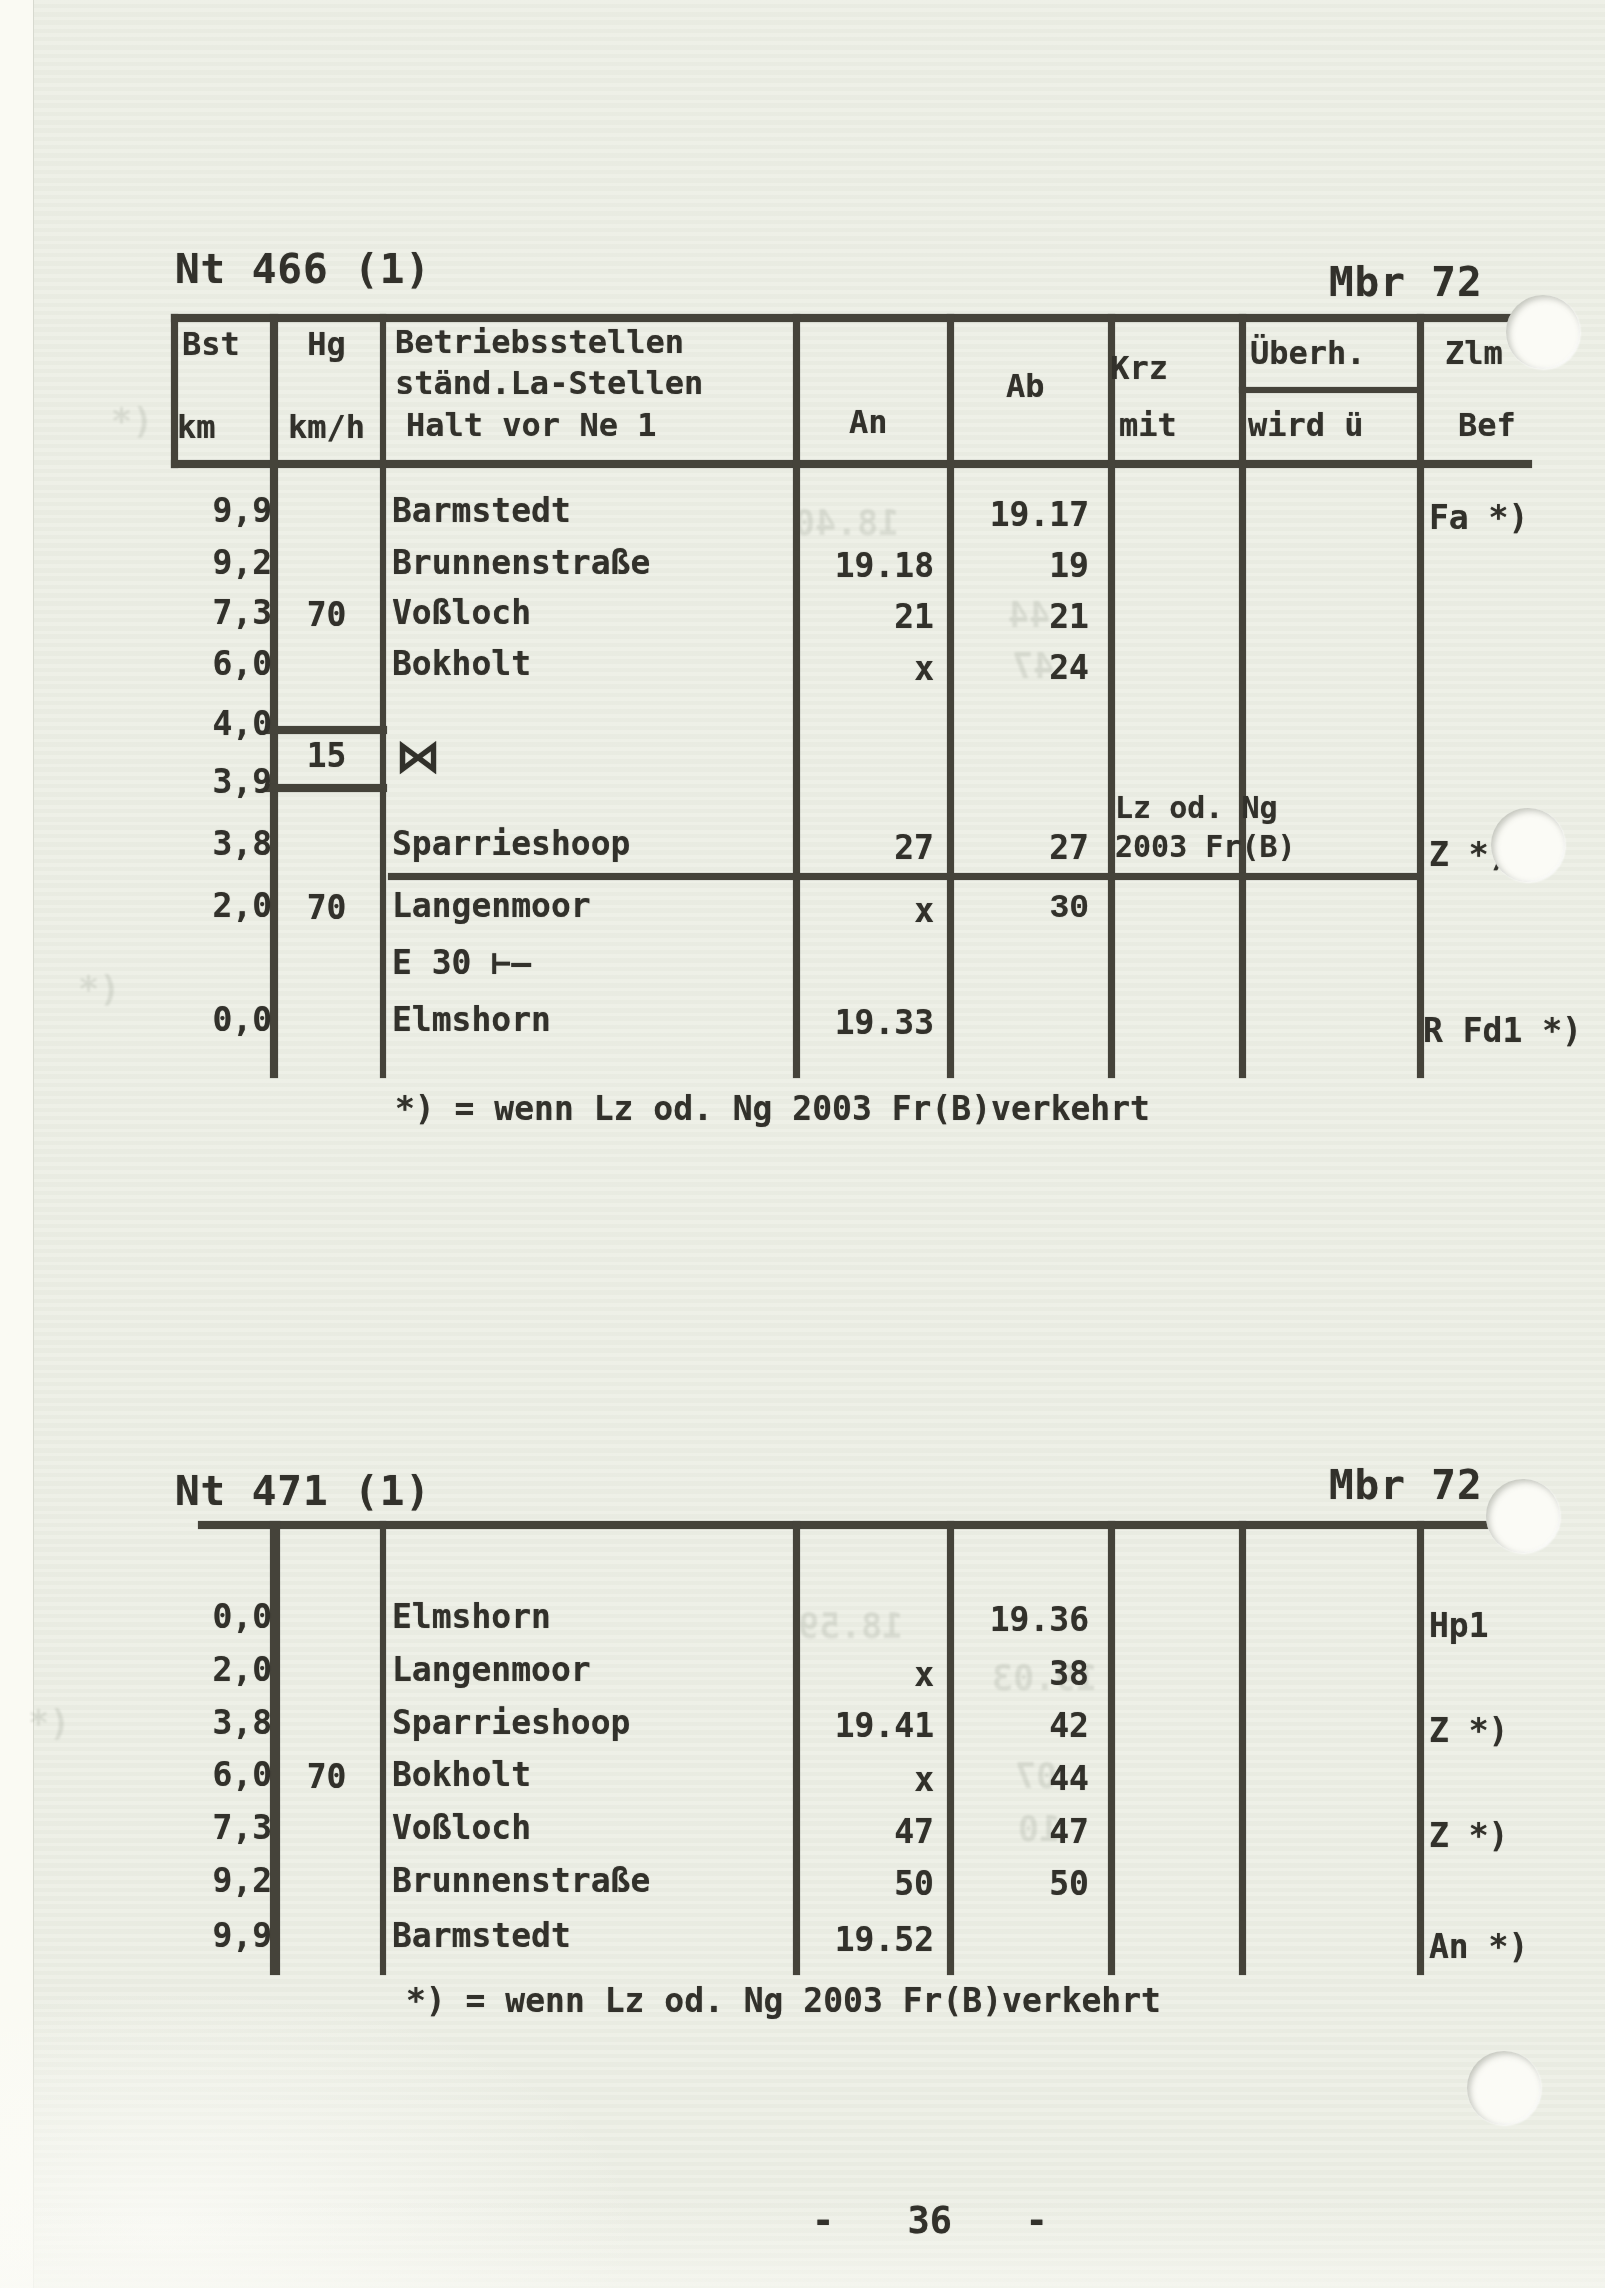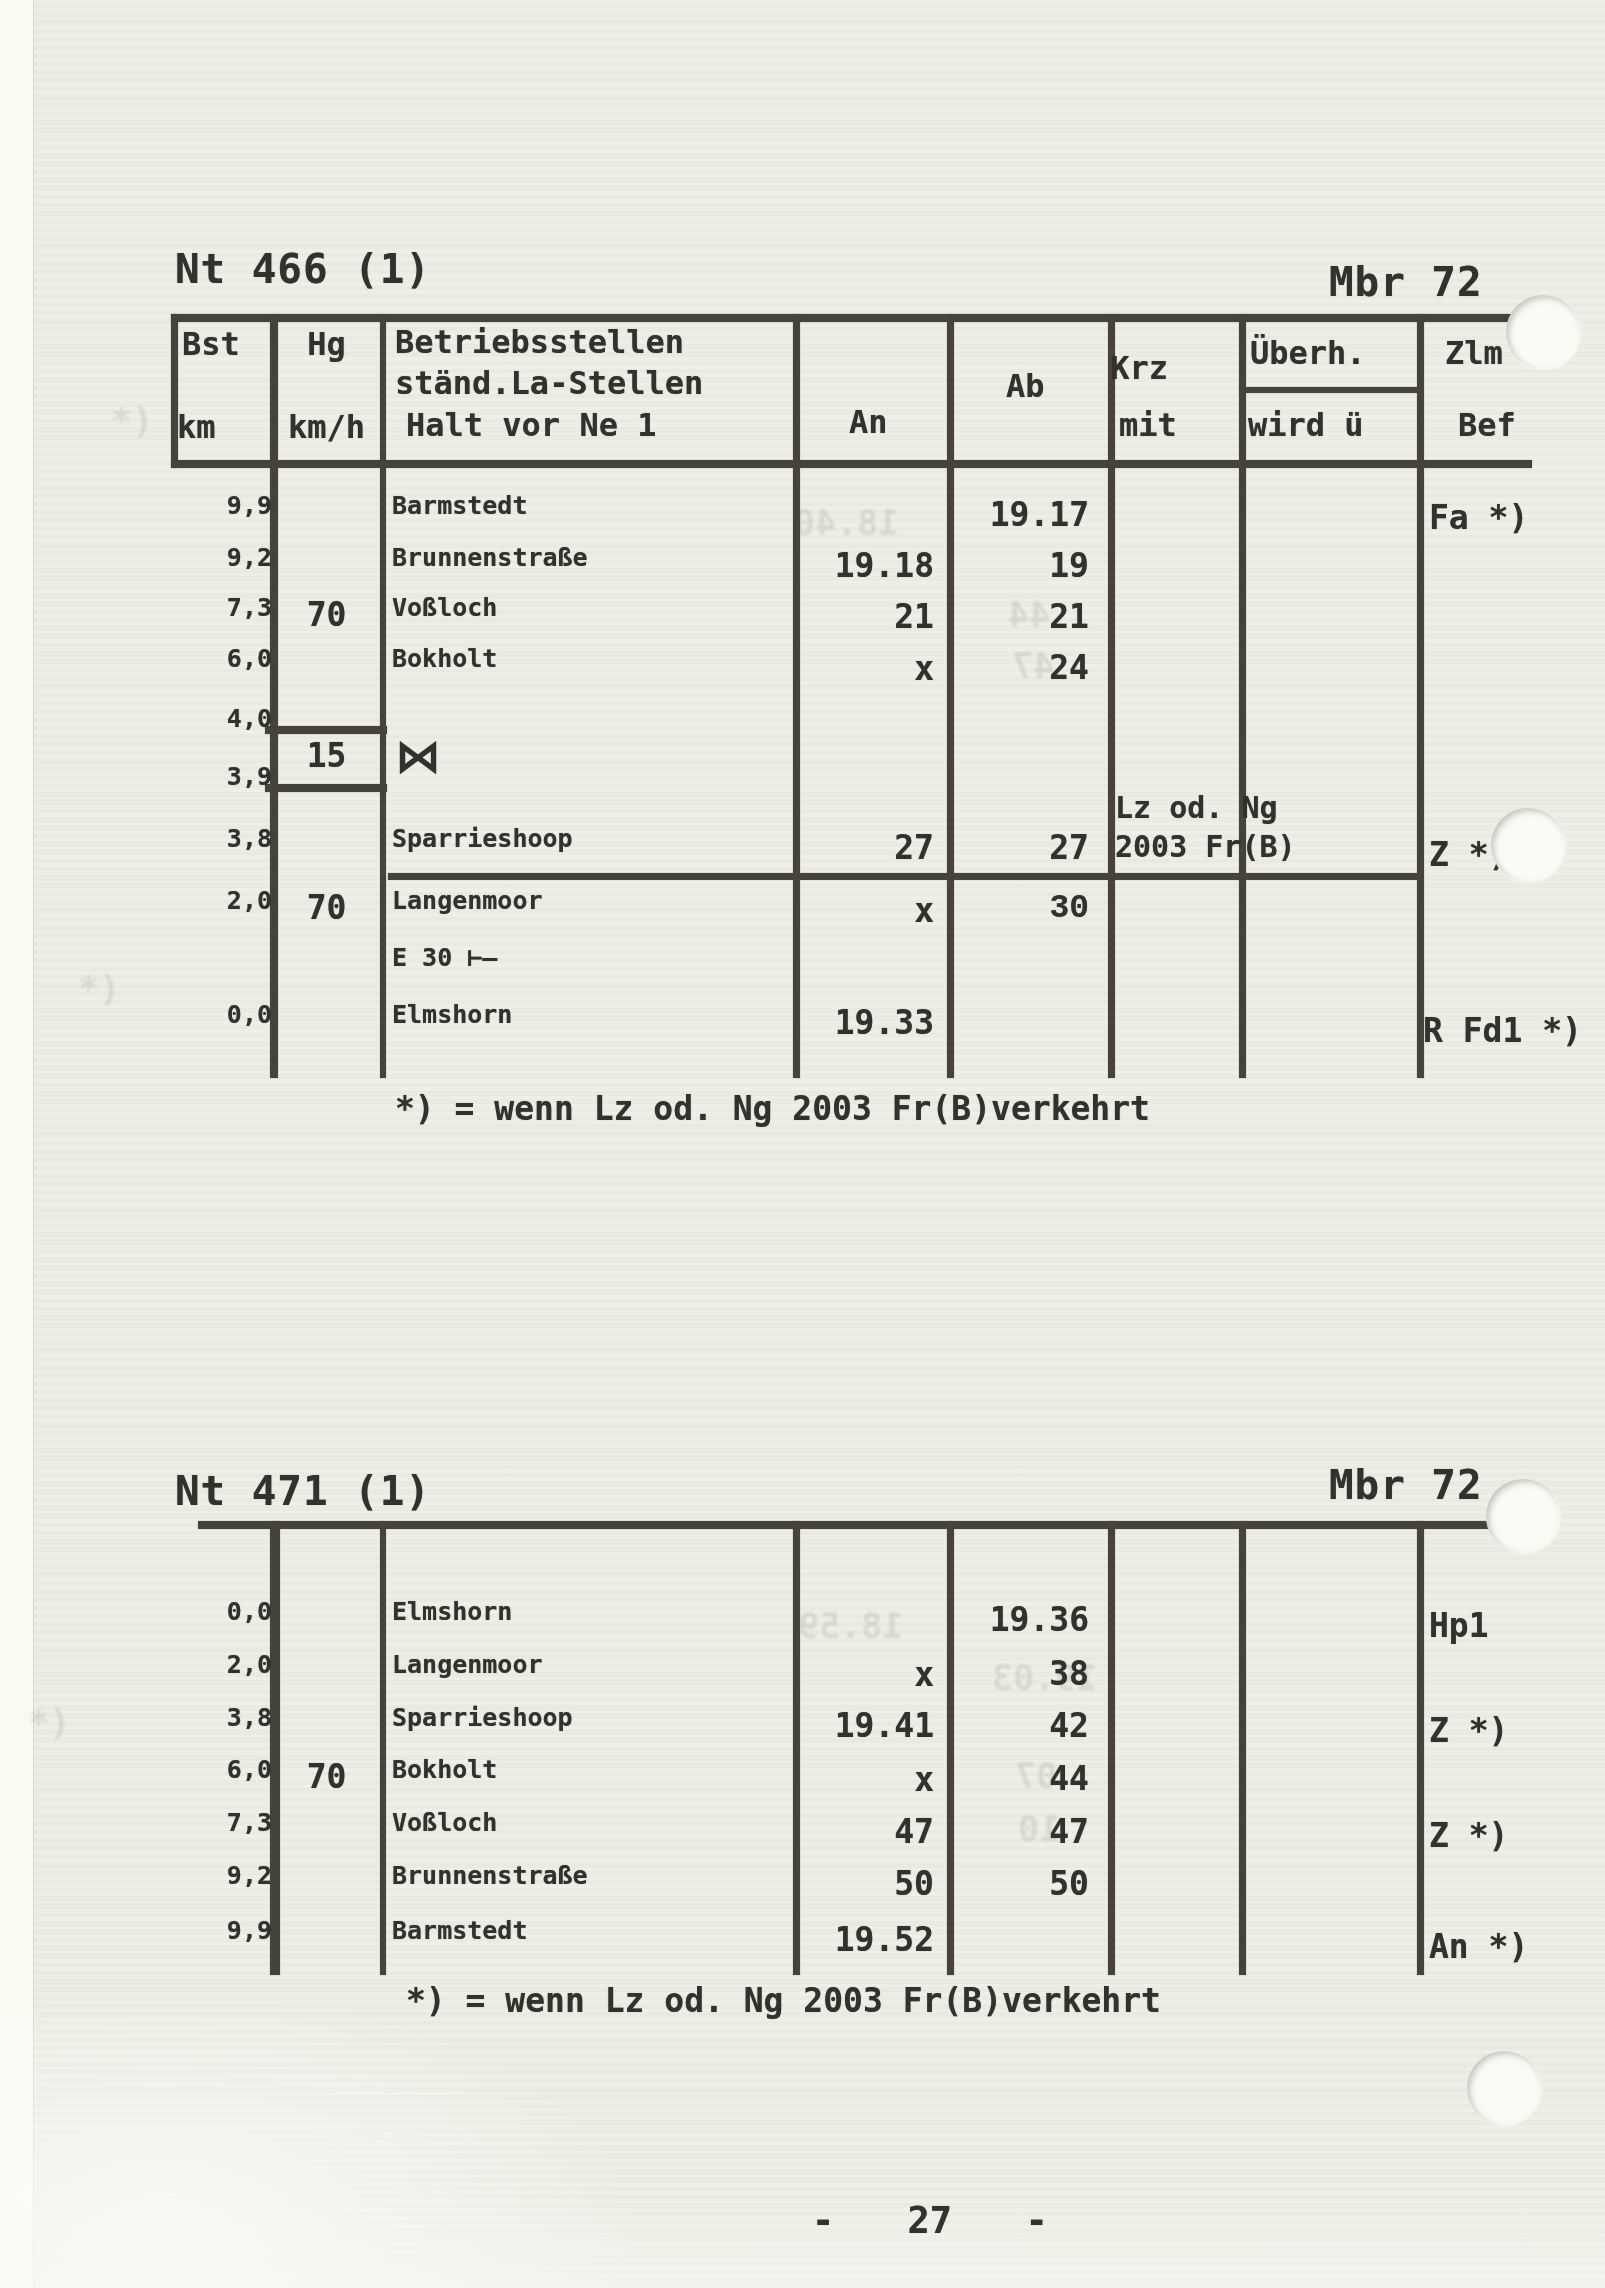--- a/index.html
+++ b/index.html
@@ -13,21 +13,21 @@
     content:"";position:absolute;inset:0;pointer-events:none;
     background:repeating-linear-gradient(180deg, rgba(255,255,255,.05) 0 3.7px, rgba(125,135,112,.035) 3.7px 8.3px);
   }
   .edge-left{position:absolute;left:0;top:0;width:33px;height:2289px;background:#fafaf3;border-right:1.8px solid rgba(150,155,140,.35);}
   .patch-bl{position:absolute;left:0;top:1984px;width:646px;height:305px;background:radial-gradient(ellipse at 25% 80%, rgba(252,252,248,.8), rgba(252,252,248,0) 70%);}
   .patch-b{position:absolute;left:0;top:2197px;width:1606px;height:92px;background:linear-gradient(180deg, rgba(250,250,245,0), rgba(250,250,245,.55));}
   .txt{position:absolute;white-space:nowrap;text-shadow:0 0 0.9px rgba(50,49,43,.55);}
   .ln{position:absolute;background:#45433a;box-shadow:0 0 0.9px rgba(69,67,58,.6);}
   .title{font-size:41px;letter-spacing:0.9px;}
   .hdr{font-size:32px;}
-  .body38{font-size:25px;}
+  .body38{font-size:33px;}
   .body36{font-size:33px;}
   .krznote{font-size:30px;}
   .c-km{left:120px;width:152px;text-align:right;}
   .c-hg{left:272px;width:109px;text-align:center;}
   .c-name{left:392px;}
   .c-an{left:796px;width:138px;text-align:right;padding-right:11px;}
   .c-ab{left:951px;width:138px;text-align:right;padding-right:5.5px;}
   .m2{padding-right:26px;}  
   .xx{padding-right:44px;}  
   .c-zlm{left:1429px;}
@@ -188,21 +188,21 @@
   <span class="txt body36 c-an" style="top:1864px;">50</span>
   <span class="txt body36 c-ab m2" style="top:1864px;">50</span>
 
   <span class="txt body38 c-km" style="top:1916px;">9,9</span>
   <span class="txt body38 c-name" style="top:1916px;">Barmstedt</span>
   <span class="txt body36 c-an" style="top:1920px;">19.52</span>
   <span class="txt body36 c-zlm" style="top:1927px;">An *)</span>
 
   <span class="txt body36" style="left:406px;top:1981px;">*) = wenn Lz od. Ng 2003 Fr(B)verkehrt</span>
 
-  <span class="txt" style="left:812px;top:2199px;font-size:37px;word-spacing:51px;">- 27 -</span>
+  <span class="txt" style="left:812px;top:2199px;font-size:37px;word-spacing:51px;">- 36 -</span>
 
   <div class="hole" style="left:1506px;top:295px;"></div>
   <div class="hole" style="left:1491px;top:808px;"></div>
   <div class="hole" style="left:1486px;top:1479px;"></div>
   <div class="hole" style="left:1467px;top:2051px;"></div>
 
 </div>
 
 
 </body></html>

